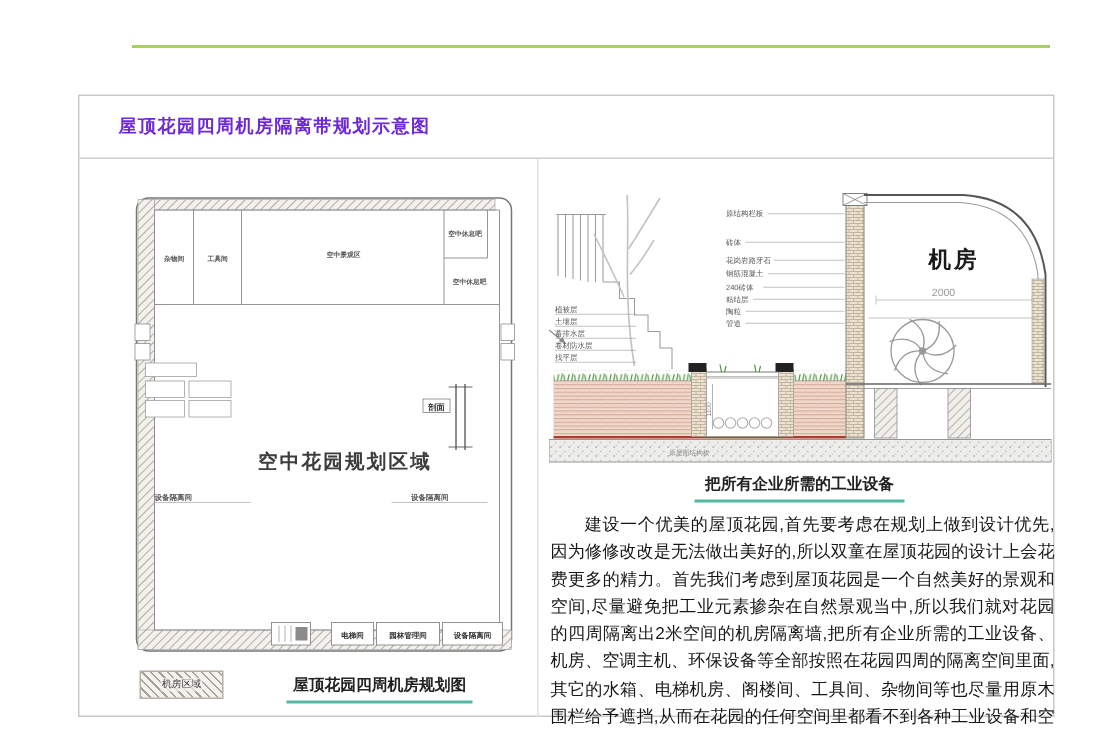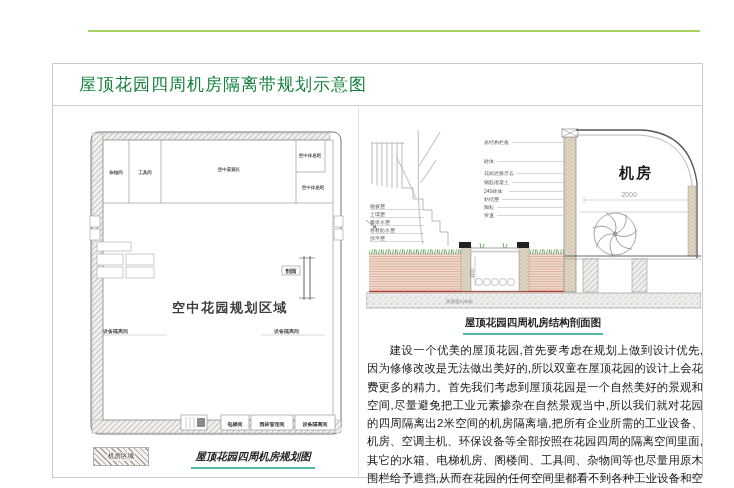--- a/index.html
+++ b/index.html
@@ -3,21 +3,21 @@
 <meta charset="utf-8">
 <style>
   html,body{margin:0;padding:0;background:#fff;}
   #stage{position:relative;width:734px;height:488px;background:#ffffff;overflow:hidden;
          font-family:"Liberation Sans", sans-serif;color:#1c1c1c;}
   .accent-line{position:absolute;left:88px;top:30px;width:612px;height:2px;background:#a6d065;}
   .card{position:absolute;left:52px;top:63px;width:651px;height:415px;background:#fff;
         border:1px solid #c9c9c9;box-sizing:border-box;}
   .titlebar{position:absolute;left:0;top:0;width:100%;height:42px;border-bottom:1px solid #cfcfcf;
             box-sizing:border-box;display:flex;align-items:center;}
-  .titlebar .t{font-size:17px;font-weight:400;color:#15803d;padding-left:26px;letter-spacing:1px;}
+  .titlebar .t{font-size:12px;font-weight:700;color:#6d28d9;padding-left:26px;letter-spacing:1px;}
   .vdivider{position:absolute;left:305px;top:42px;width:1px;height:372px;background:#e0e0e0;}
   .plan-wrap{position:absolute;left:36px;top:64px;width:256px;height:312px;font-weight:bold;}
   .section-wrap{position:absolute;left:313px;top:64px;width:335px;height:185px;}
   .caption{position:absolute;font-size:10.5px;font-weight:700;color:#222;text-align:center;}
   .caption .ul{height:2px;background:#53b9a4;margin:3px auto 0 auto;}
   .legend{position:absolute;left:40px;top:383px;width:54px;height:17px;border:1px solid #b5afa6;
           background:repeating-linear-gradient(45deg,#a9a29a 0 1px,#f4f2ef 1px 4px);
           display:flex;align-items:center;justify-content:center;}
   .legend span{font-size:6.5px;color:#3c3c3c;background:rgba(244,242,239,.75);padding:0 1px;}
   .para{position:absolute;left:314px;top:277px;width:336px;height:132px;font-size:11.4px;
@@ -119,21 +119,21 @@
           <rect x="206" y="287" width="40" height="15" fill="#fff" stroke="#888" stroke-width="0.6"></rect>
           <text x="226" y="297.5" font-size="5" fill="#333" text-anchor="middle">设备隔离间</text>
         </g>
       </svg>
     </div>
 
     <div class="legend">
       <span>机房区域</span>
     </div>
 
-    <div class="caption" style="left:100px;top:386px;width:200px;font-style:italic;">
+    <div class="caption" style="left:100px;top:386px;width:200px;">
       <span>屋顶花园四周机房规划图</span>
       <div class="ul" style="width:124px;"></div>
     </div>
 
     <div class="section-wrap">
       <svg width="335" height="185" viewBox="0 0 335 185">
         <defs>
           <pattern id="hatchS" width="4" height="4" patternUnits="userSpaceOnUse" patternTransform="rotate(45)">
             <rect width="4" height="4" fill="#f1efec"></rect>
             <line x1="0" y1="0" x2="0" y2="4" stroke="#9a948c" stroke-width="0.9"></line>
@@ -278,19 +278,19 @@
           <line x1="4" y1="97.5" x2="58" y2="97.5" stroke="#999" stroke-width="0.4"></line>
           <text x="4" y="104">卷材防水层</text>
           <line x1="4" y1="105.5" x2="58" y2="105.5" stroke="#999" stroke-width="0.4"></line>
           <text x="4" y="112">找平层</text>
           <line x1="4" y1="113.5" x2="58" y2="113.5" stroke="#999" stroke-width="0.4"></line>
         </g>
       </svg>
     </div>
 
     <div class="caption" style="left:330px;top:252px;width:300px;">
-      <span>屋顶花园四周机房结构剖面图</span>
+      <span>把所有企业所需的工业设备</span>
       <div class="ul" style="width:140px;"></div>
     </div>
 
     <div class="para">建设一个优美的屋顶花园,首先要考虑在规划上做到设计优先,因为修修改改是无法做出美好的,所以双童在屋顶花园的设计上会花费更多的精力。首先我们考虑到屋顶花园是一个自然美好的景观和空间,尽量避免把工业元素掺杂在自然景观当中,所以我们就对花园的四周隔离出2米空间的机房隔离墙,把所有企业所需的工业设备、机房、空调主机、环保设备等全部按照在花园四周的隔离空间里面,其它的水箱、电梯机房、阁楼间、工具间、杂物间等也尽量用原木围栏给予遮挡,从而在花园的任何空间里都看不到各种工业设备和空调主机,让屋顶花园的所有空间呈现出自然的和谐。</div>
   </div>
 </div>
 
 </body></html>

